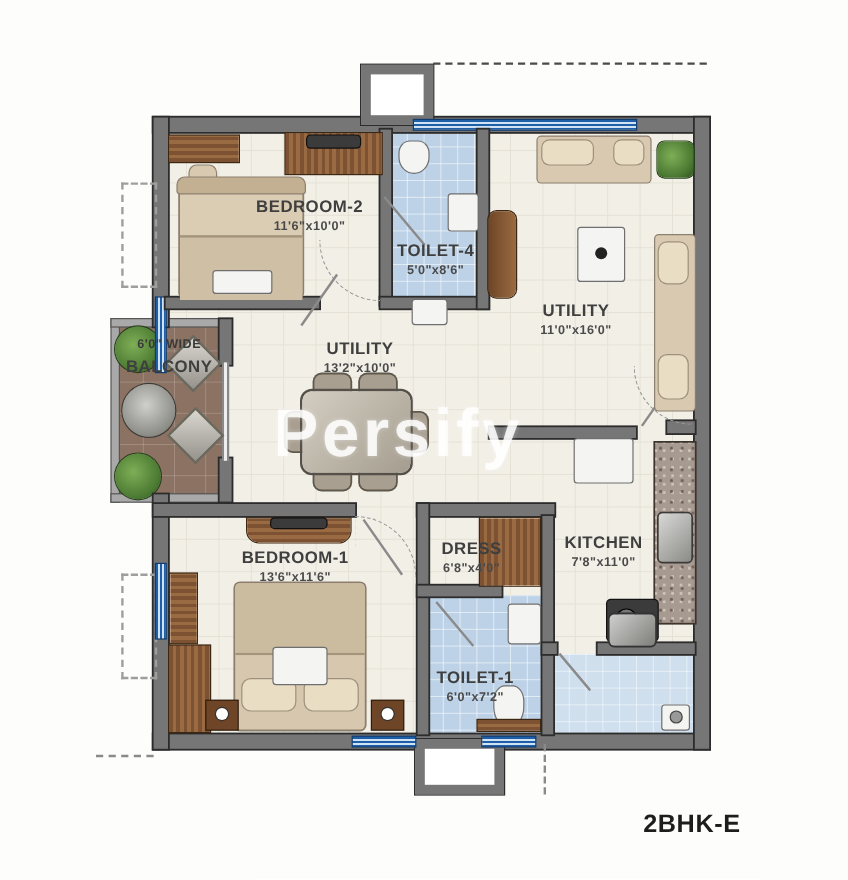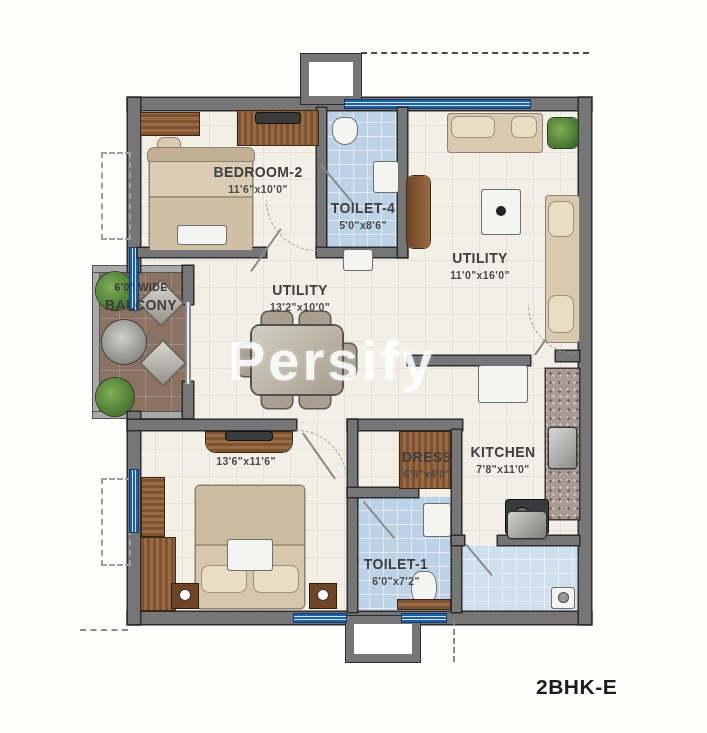--- a/index.html
+++ b/index.html
@@ -204,23 +204,24 @@
   </div>
   <div class="abs lbl" style="left:240px;top:280px;width:120px;">
     <div class="nm">UTILITY</div>
     <div class="dm">13'2"x10'0"</div>
   </div>
   <div class="abs lbl" style="left:100px;top:280px;width:82px;">
     <div class="dm" style="color:#3a3a3a;">6'0" WIDE</div>
     <div class="nm">BALCONY</div>
   </div>
   <div class="abs lbl" style="left:156px;top:454px;width:180px;">
+    <div class="nm">BEDROOM-1</div>
     <div class="dm">13'6"x11'6"</div>
   </div>
-  <div class="abs lbl" style="left:348px;top:447px;width:90px;padding-left:34px;">
+  <div class="abs lbl" style="left:348px;top:447px;width:90px;">
     <div class="nm">DRESS</div>
     <div class="dm">6'8"x4'0"</div>
   </div>
   <div class="abs lbl" style="left:346px;top:540px;width:100px;margin-top:14px;">
     <div class="nm">TOILET-1</div>
     <div class="dm">6'0"x7'2"</div>
   </div>
   <div class="abs lbl" style="left:448px;top:442px;width:110px;">
     <div class="nm">KITCHEN</div>
     <div class="dm">7'8"x11'0"</div>

